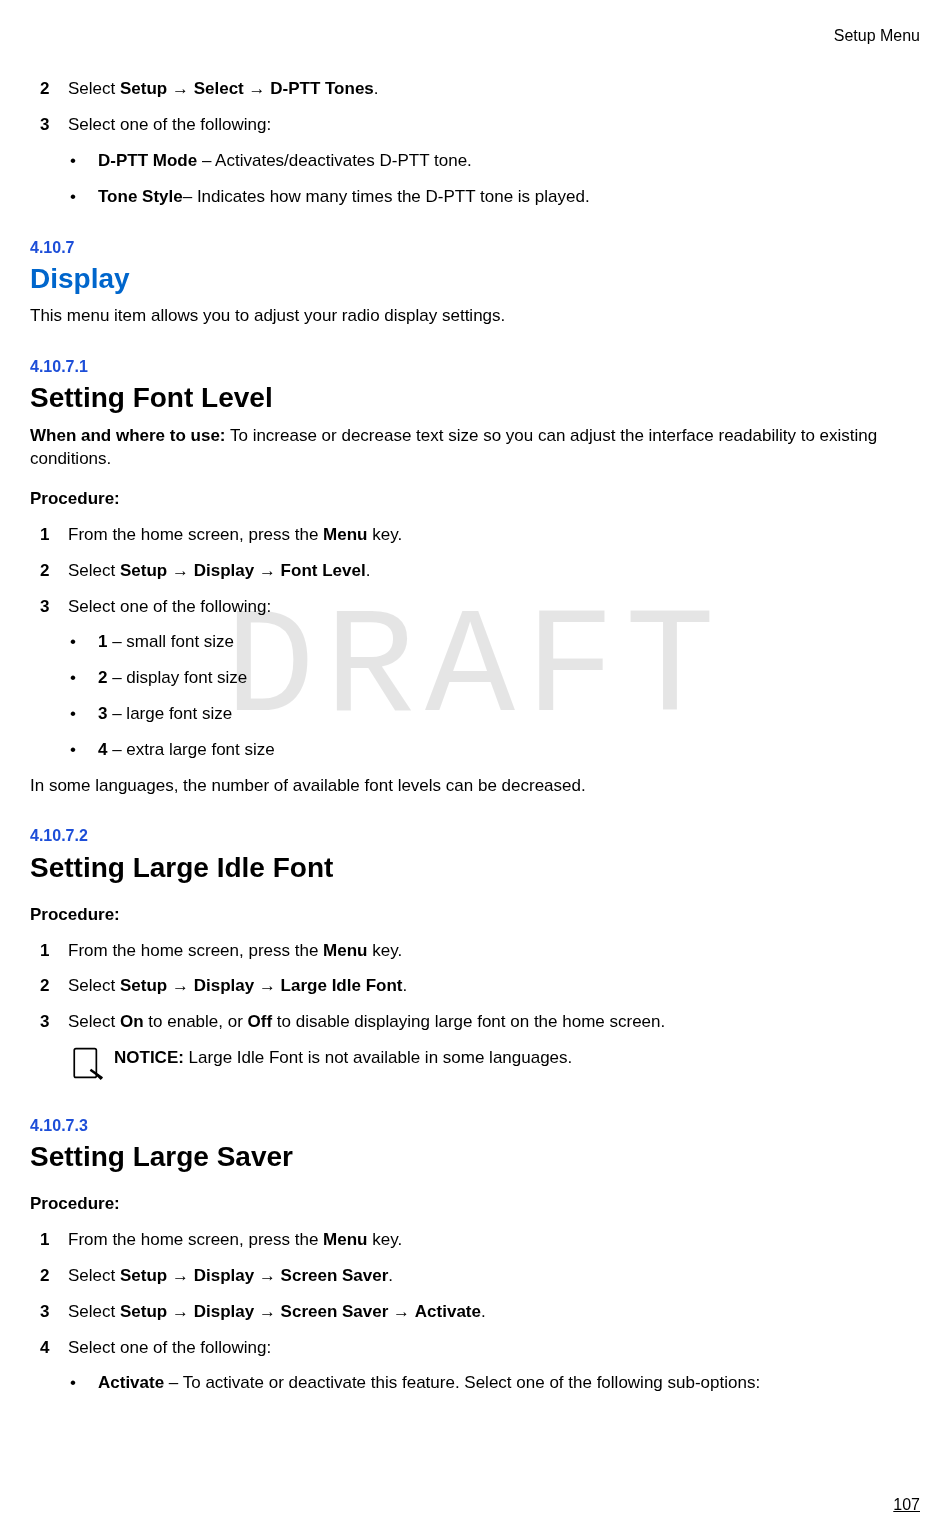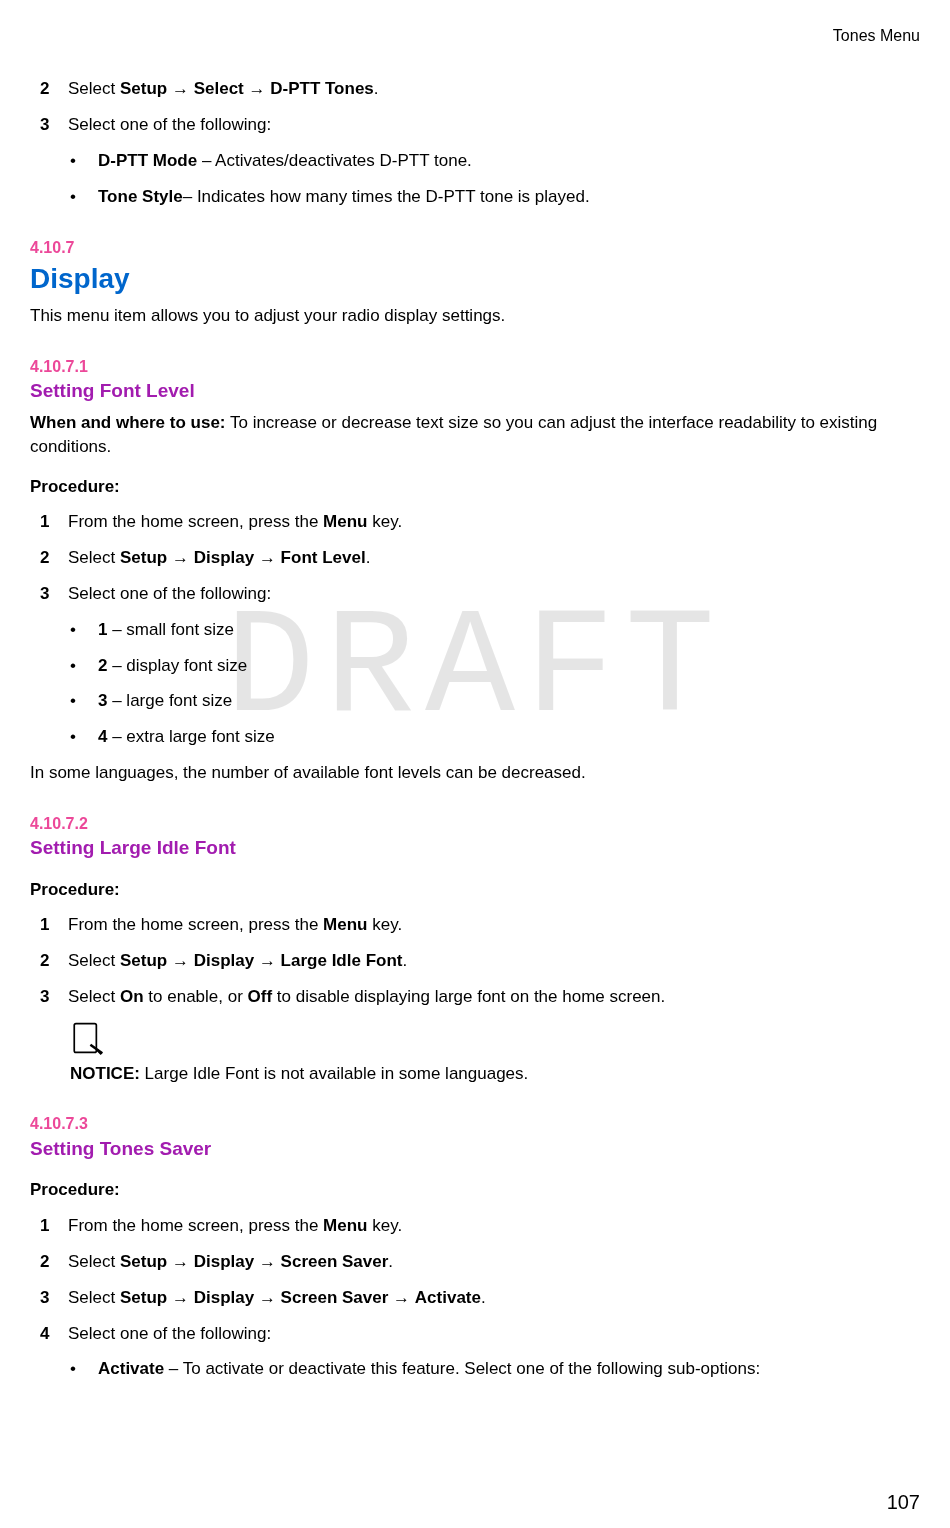--- a/index.html
+++ b/index.html
@@ -58,80 +58,80 @@
       margin-bottom: 12px;
       margin-left: 40px;
     }
     .bullet-mark {
       min-width: 28px;
     }
     .bullet-text {
       flex: 1;
     }
     .section-num {
-      color: #ec4899;
+      color: #1d4ed8;
       font-size: 16px;
       font-weight: bold;
       margin-top: 28px;
     }
     .section-title-lg {
       color: #0066cc;
       font-size: 28px;
       font-weight: bold;
       margin-bottom: 6px;
     }
     .section-title-md {
-      color: #a21caf;
-      font-size: 19px;
+      color: #000000;
+      font-size: 28px;
       font-weight: bold;
       margin-bottom: 6px;
     }
     .para {
       margin-bottom: 14px;
     }
     .proc-label {
       font-weight: bold;
       margin-top: 16px;
       margin-bottom: 12px;
     }
     .indent-note {
       margin-bottom: 12px;
     }
     .notice-row {
       display: flex;
       margin-left: 40px;
       margin-top: 4px;
       margin-bottom: 10px;
       align-items: flex-start;
-      flex-direction: column;
     }
     .notice-icon {
       min-width: 40px;
       padding-right: 10px;
     }
     .notice-icon svg {
       width: 34px;
       height: 34px;
     }
     .page-num {
       position: absolute;
       bottom: 12px;
       right: 30px;
-      font-size: 20px;
+      font-size: 16px;
+      text-decoration: underline;
     }
   </style>
 </head>
 <body>
 
 <div class="watermark">DRAFT</div>
 
 <div class="content">
 
   <div class="header">
-    <div>Tones Menu</div>
+    <div>Setup Menu</div>
   </div>
 
   <div class="ol-item">
     <div class="ol-num">2</div>
     <div class="ol-text">
       <span>Select </span><b>Setup</b><span> → </span><b>Select</b><span> → </span><b>D-PTT Tones</b><span>.</span>
     </div>
   </div>
 
   <div class="ol-item">
@@ -234,21 +234,21 @@
         <path d="M24 28 L38 38" stroke-width="3"></path>
         <path d="M33 33 L38 38 L36 40 L31 35 Z" fill="#000" stroke="none"></path>
       </svg>
     </div>
     <div>
       <b>NOTICE:</b><span> Large Idle Font is not available in some languages.</span>
     </div>
   </div>
 
   <div class="section-num">4.10.7.3</div>
-  <div class="section-title-md">Setting Tones Saver</div>
+  <div class="section-title-md">Setting Large Saver</div>
   <div class="proc-label">Procedure:</div>
 
   <div class="ol-item">
     <div class="ol-num">1</div>
     <div class="ol-text">
       <span>From the home screen, press the </span><b>Menu</b><span> key.</span>
     </div>
   </div>
 
   <div class="ol-item">

